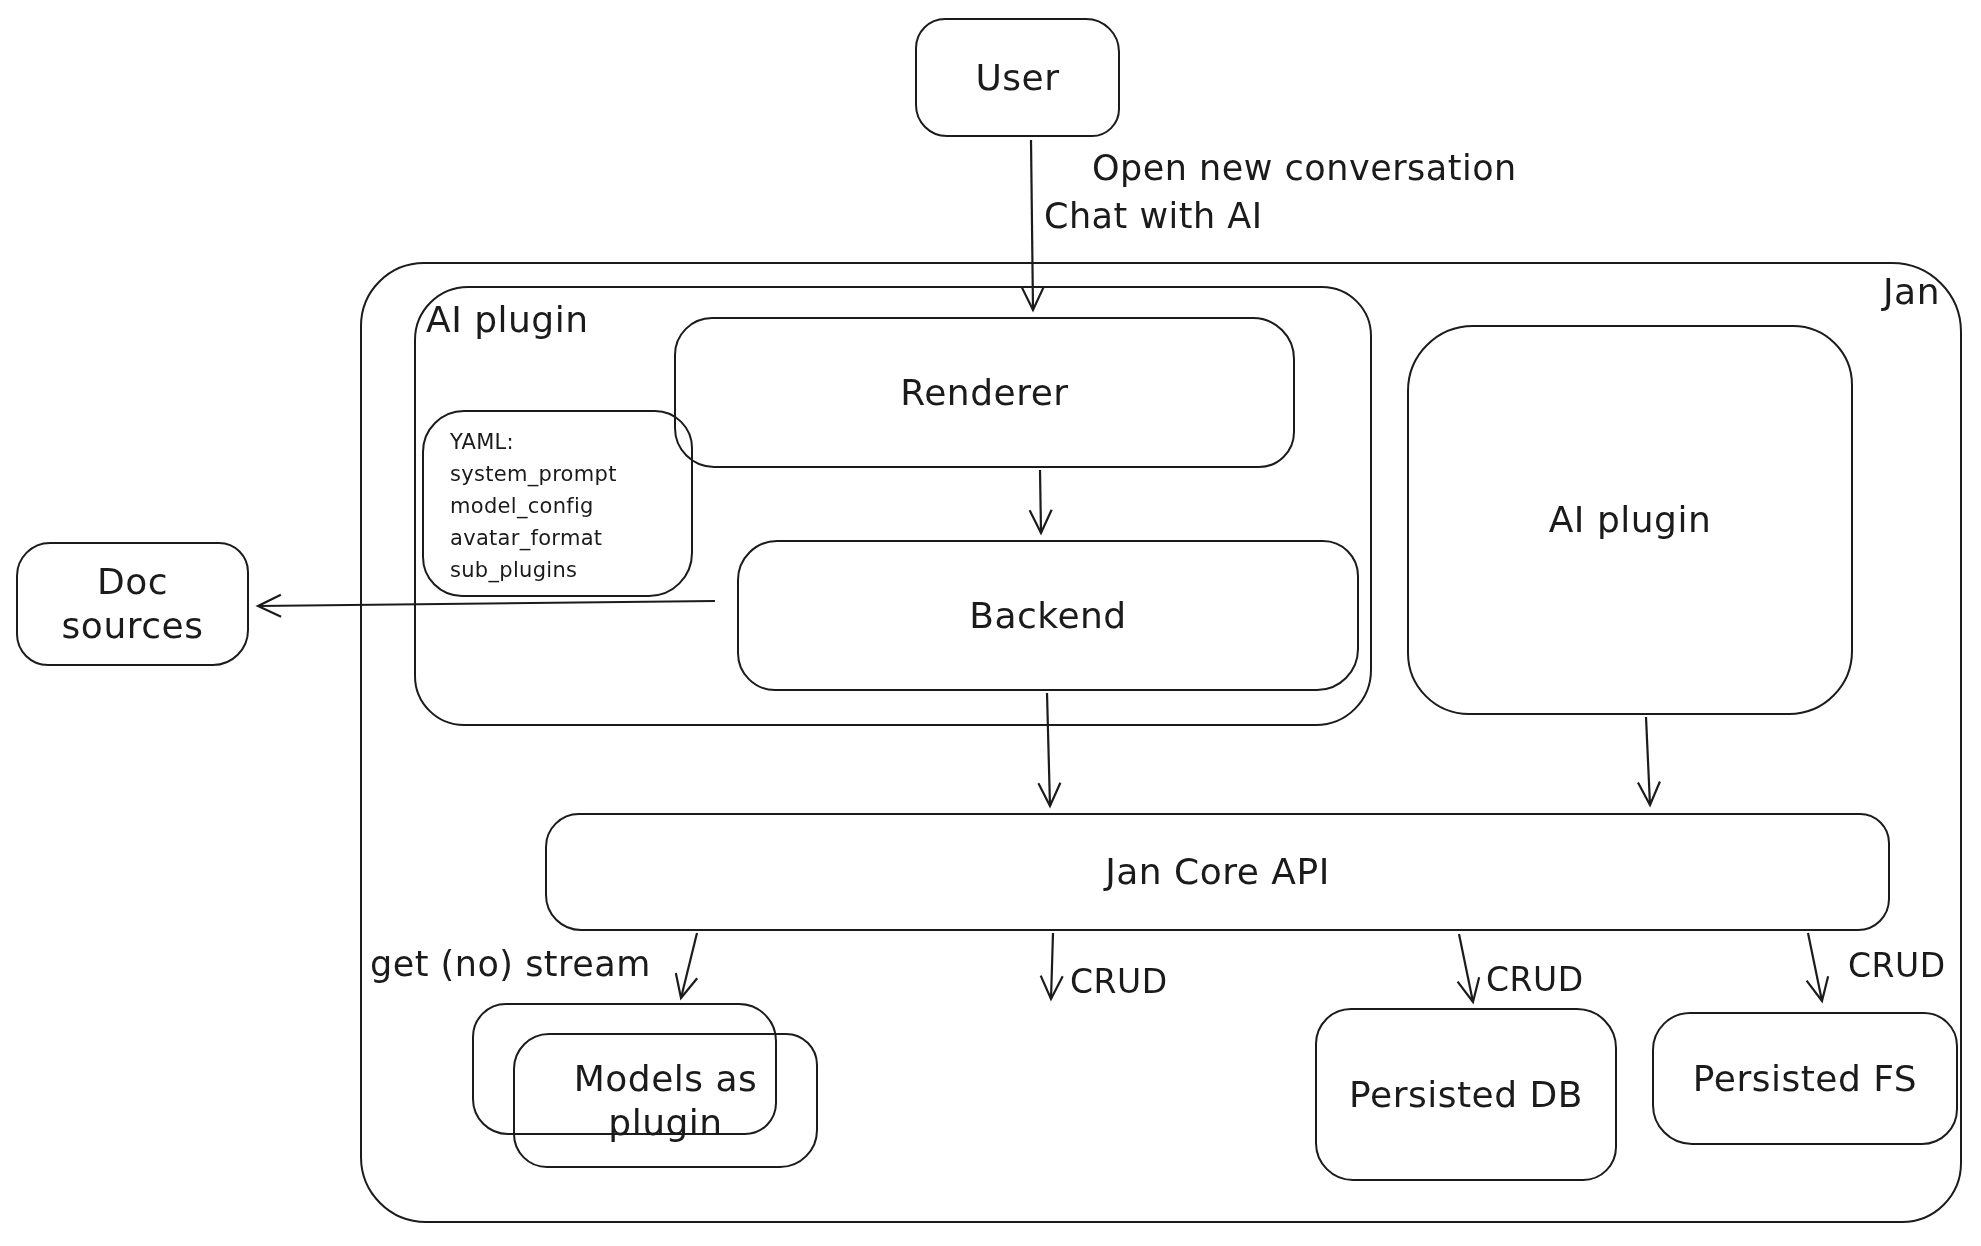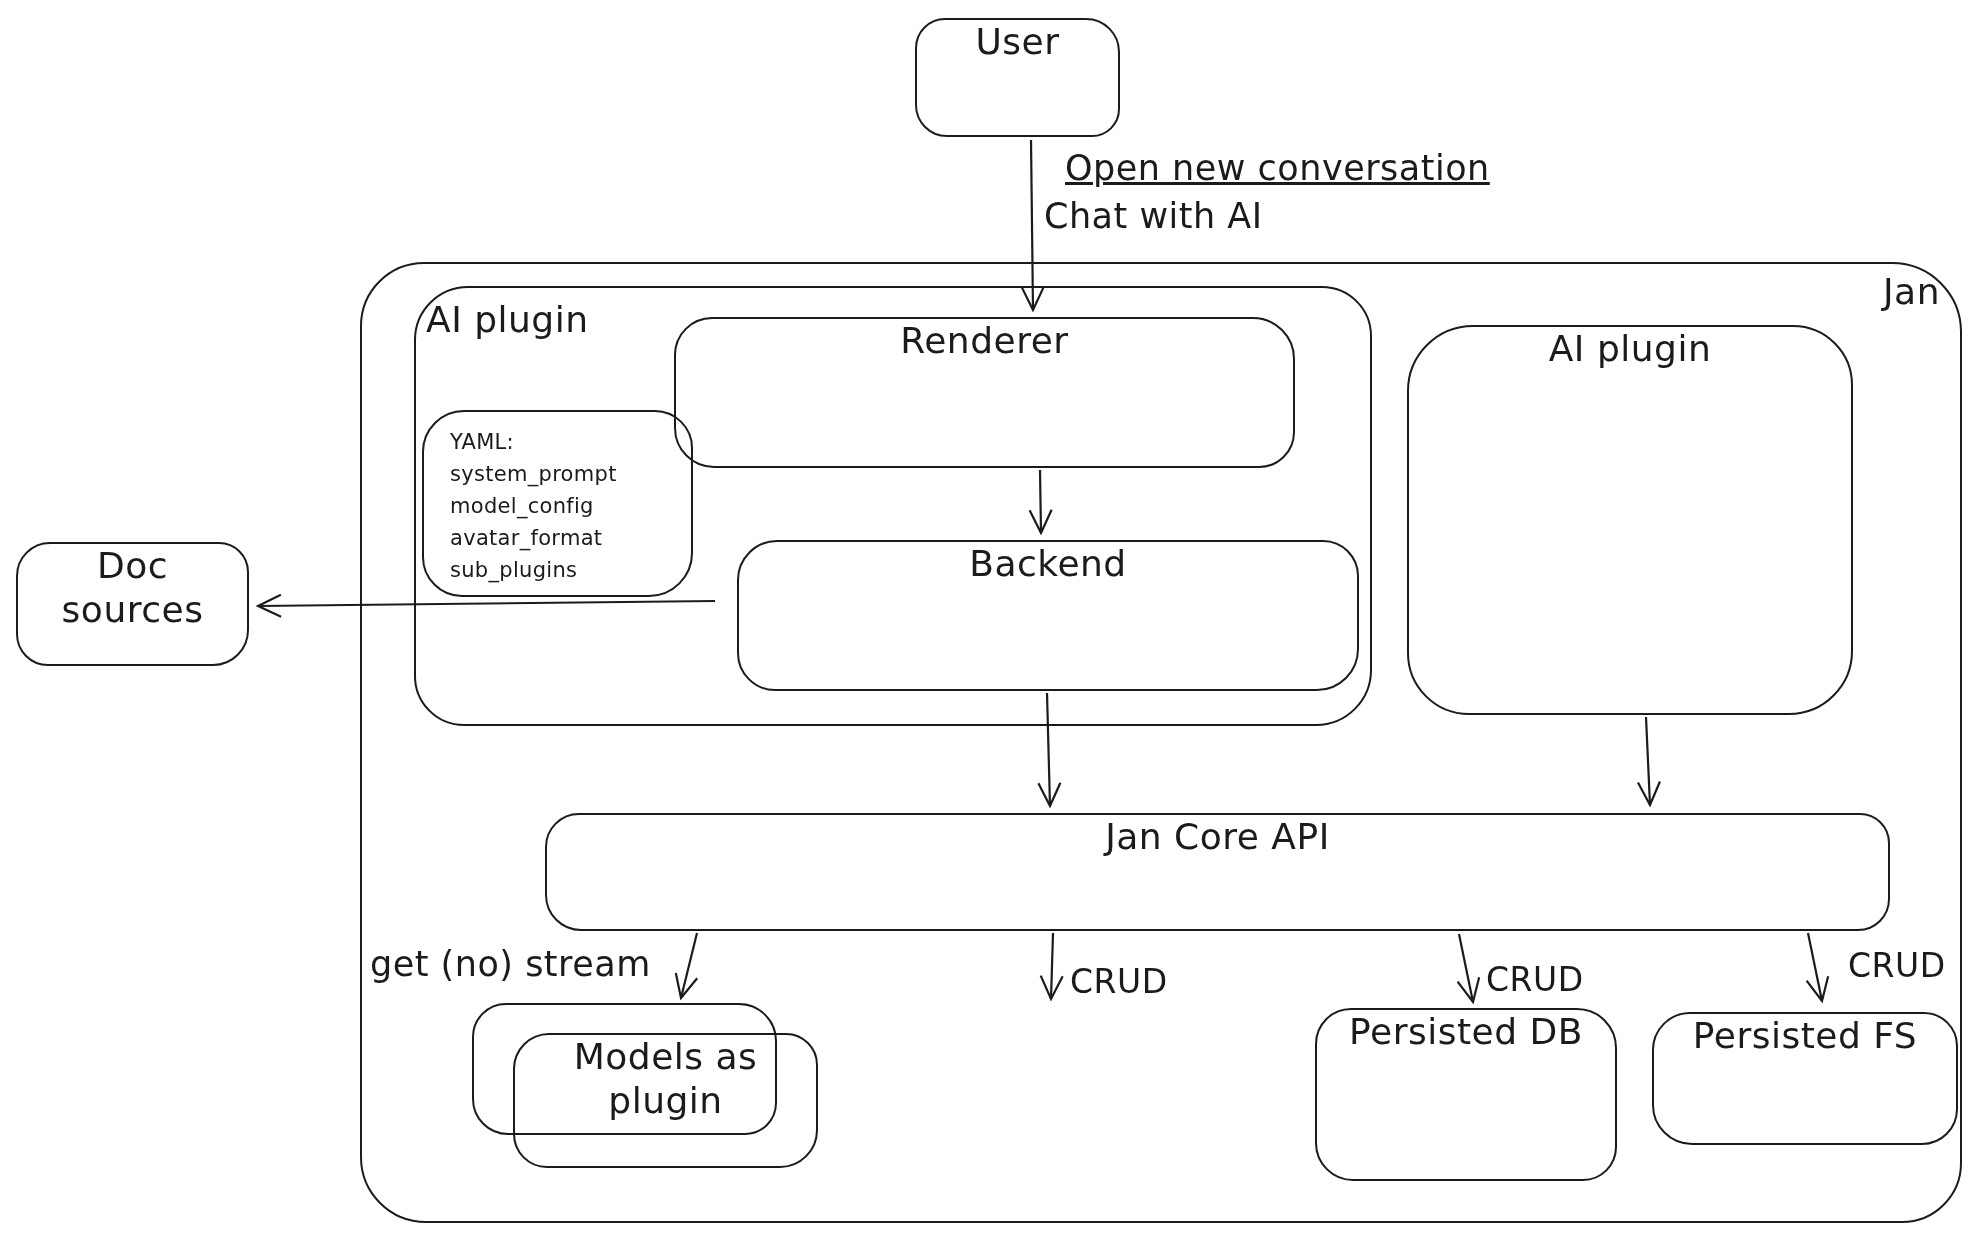--- a/index.html
+++ b/index.html
@@ -11,21 +11,21 @@
     overflow: hidden;
     font-family: "DejaVu Sans", "Liberation Sans", sans-serif;
     color: #1b1b1b;
   }
   .node {
     position: absolute;
     border: 2.5px solid #1b1b1b;
     background: transparent;
     box-sizing: border-box;
     display: flex;
-    align-items: flex-start;
+    align-items: center;
     justify-content: center;
     text-align: center;
   }
   .node .lbl {
     font-size: 36px;
     line-height: 1.22;
     letter-spacing: 0.5px;
     padding: 0 10px;
   }
   
@@ -59,21 +59,21 @@
   .yaml-text { padding: 14px 0 0 26px; font-size: 21px; line-height: 32px; letter-spacing: 0.3px; }
   .yaml-text div { white-space: nowrap; }
 
   
   .edge-label {
     position: absolute;
     font-size: 35px;
     letter-spacing: 0.5px;
     white-space: nowrap;
   }
-  .l-conv1 { left: 1065px; top: 148px; text-decoration: underline; }
+  .l-conv1 { left: 1092px; top: 148px; }
   .l-conv2 { left: 1044px; top: 196px; }
   .l-stream{ left: 370px;  top: 944px; }
   .l-crud1 { left: 1070px; top: 962px; font-size: 33px; }
   .l-crud2 { left: 1486px; top: 960px; font-size: 33px; }
   .l-crud3 { left: 1848px; top: 946px; font-size: 33px; }
 
   svg.edges {
     position: absolute;
     left: 0; top: 0;
     width: 1981px; height: 1246px;

